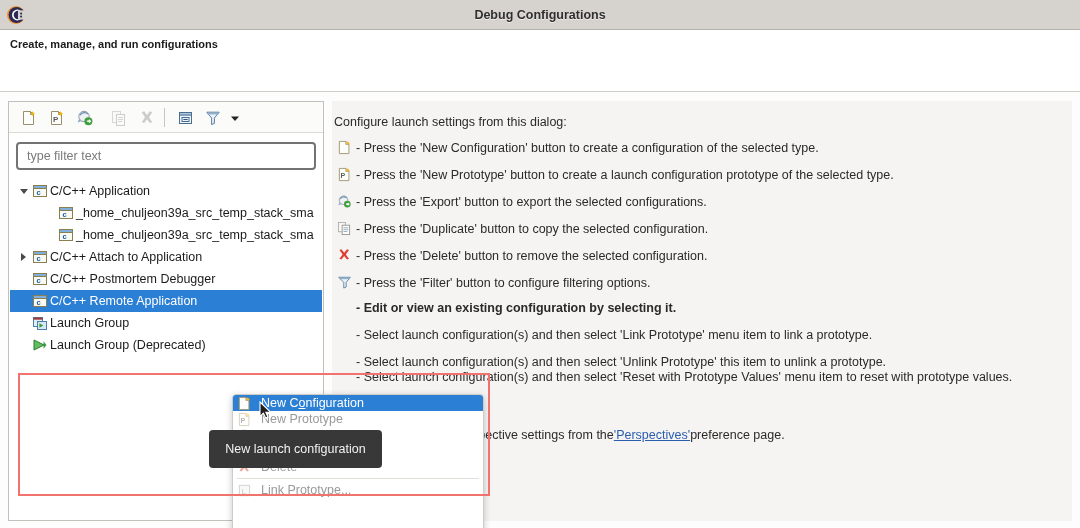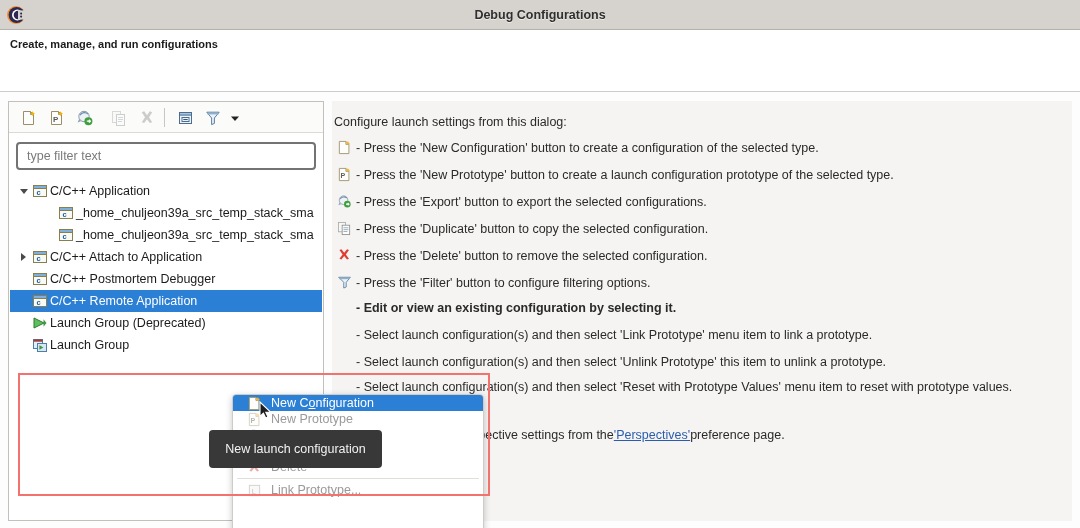--- a/index.html
+++ b/index.html
@@ -113,21 +113,21 @@
   
   .ctxmenu{
     position:absolute;left:232px;top:301px;width:252px;height:202px;
     background:#ffffff;border:1px solid #cfcbc6;border-radius:4px;
     box-shadow:0 2px 7px rgba(0,0,0,0.22);
     z-index:40;box-sizing:border-box;overflow:hidden;
   }
   .mi{
     position:relative;height:16px;line-height:24px;
     font-size:12.5px;color:#9a9a9a;display:flex;align-items:center;
-    padding-left:10px;white-space:nowrap;
+    white-space:nowrap;
   }
   .mi.active{background:#2b7fd4;color:#ffffff;}
   .mi-ic{width:22px;height:20px;flex:0 0 22px;display:flex;align-items:center;justify-content:center;margin-right:6px;}
   .mi-sep{height:1px;background:#e2ded9;margin:3px 4px;}
   .mi u{text-decoration:underline;}
 
   
   .tooltip{
     position:absolute;left:209px;top:337px;width:173px;height:38px;
     background:#383838;border-radius:4px;color:#f2f2f2;
@@ -306,38 +306,38 @@
                 <text x="4.6" y="12" font-family="Liberation Sans, sans-serif" font-size="7.5" font-weight="bold" fill="#1a5fa8">c</text>
               </svg>
             </span>
             <span class="tlabel">C/C++ Remote Application</span>
           </div>
           <div class="tree-row">
             <div style="width:6px;flex:0 0 6px"></div>
             <div class="twisty"></div>
             <span class="ticon">
               <svg width="16" height="16" viewBox="0 0 16 16">
-                <path d="M2 3l10 5-10 5z" fill="#5fbf5f" stroke="#2f7a2f" stroke-width="1"></path>
-                <path d="M11.5 4.2l3 3.8-3 3.8z" fill="#3f9b3f"></path>
-              </svg>
-            </span>
-            <span class="tlabel">Launch Group (Deprecated)</span>
-          </div>
-          <div class="tree-row">
-            <div style="width:6px;flex:0 0 6px"></div>
-            <div class="twisty"></div>
-            <span class="ticon">
-              <svg width="16" height="16" viewBox="0 0 16 16">
                 <rect x="1.5" y="2.5" width="9" height="9" fill="#e2eef8" stroke="#4d7ea8" stroke-width="1"></rect>
                 <rect x="1.5" y="2.5" width="9" height="2.2" fill="#a23c3c"></rect>
                 <rect x="5.5" y="6.5" width="9" height="8" fill="#d7e7f5" stroke="#4d7ea8" stroke-width="1"></rect>
                 <path d="M7.4 8.3l4 2.2-4 2.2z" fill="#3a9b3a"></path>
               </svg>
             </span>
             <span class="tlabel">Launch Group</span>
+          </div>
+          <div class="tree-row">
+            <div style="width:6px;flex:0 0 6px"></div>
+            <div class="twisty"></div>
+            <span class="ticon">
+              <svg width="16" height="16" viewBox="0 0 16 16">
+                <path d="M2 3l10 5-10 5z" fill="#5fbf5f" stroke="#2f7a2f" stroke-width="1"></path>
+                <path d="M11.5 4.2l3 3.8-3 3.8z" fill="#3f9b3f"></path>
+              </svg>
+            </span>
+            <span class="tlabel">Launch Group (Deprecated)</span>
           </div>
         </div>
     </div>
 
     <div class="right-pane">
       <div class="rp-line" style="top:14px;left:2px;">Configure launch settings from this dialog:</div>
       <div id="details-lines">
           <div class="rp-line" style="top: 38px; left: 2px;">
             <span class="rp-ic">
               <svg width="15" height="15" viewBox="0 0 16 16">
@@ -402,21 +402,21 @@
       <div id="details-notes">
           <div class="rp-line rp-indent" style="top: 200px; left: 2px; font-weight: bold;">
             <span>- Edit or view an existing configuration by selecting it.</span>
           </div>
           <div class="rp-line rp-indent" style="top: 227px; left: 2px;">
             <span>- Select launch configuration(s) and then select 'Link Prototype' menu item to link a prototype.</span>
           </div>
           <div class="rp-line rp-indent" style="top: 254px; left: 2px;">
             <span>- Select launch configuration(s) and then select 'Unlink Prototype' this item to unlink a prototype.</span>
           </div>
-          <div class="rp-line rp-indent" style="top: 279px; left: 2px;">
+          <div class="rp-line rp-indent" style="top: 269px; left: 2px;">
             <span>- Select launch configuration(s) and then select 'Reset with Prototype Values' menu item to reset with prototype values.</span>
           </div>
         </div>
       <div class="rp-line" style="top:327px;left:24px;">
         <span>Configure launch perspective settings from the </span>
           <a class="lnk" href="#">'Perspectives'</a>
           <span> preference page.</span>
       </div>
     </div>
 

